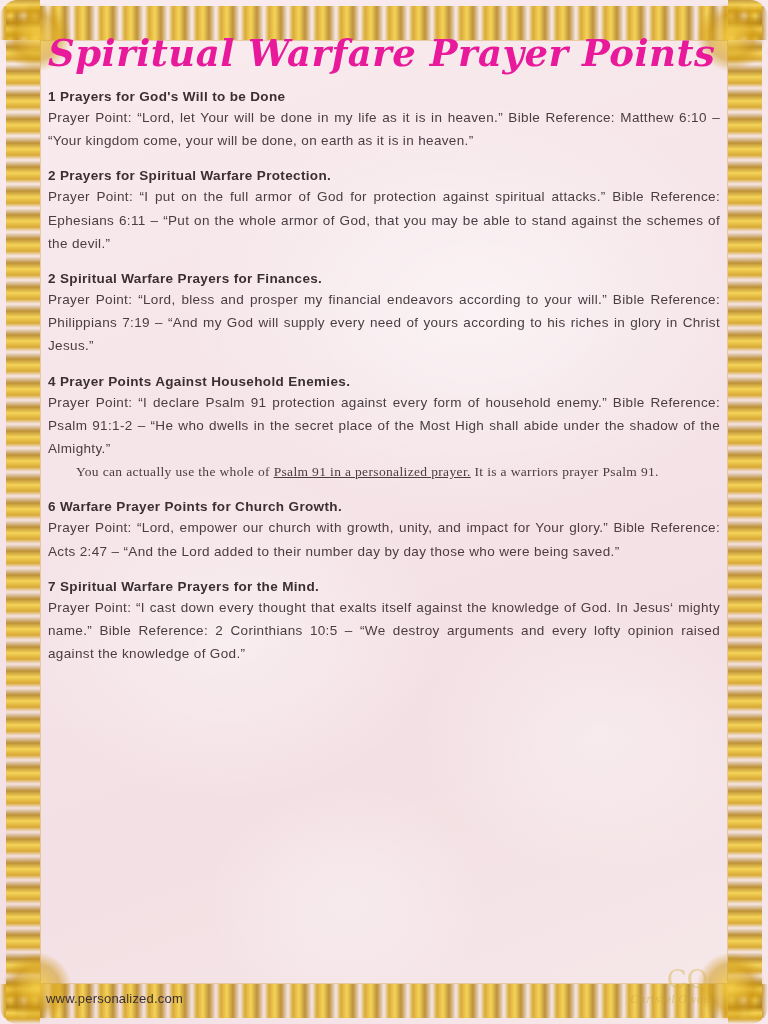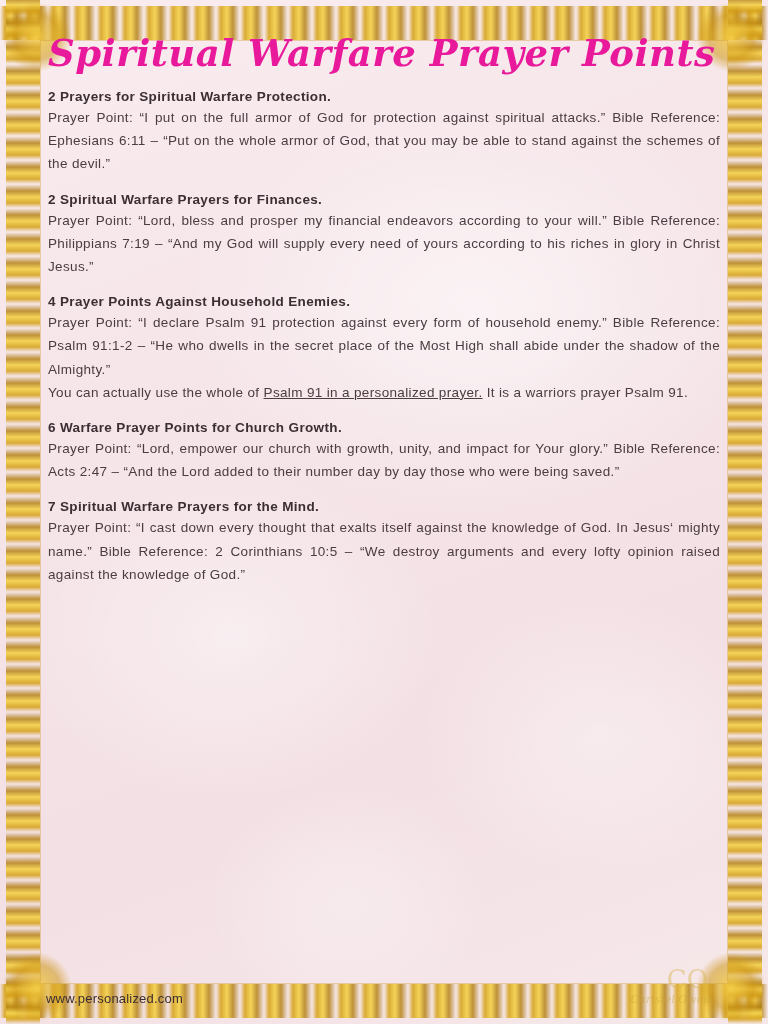--- a/index.html
+++ b/index.html
@@ -19,20 +19,21 @@
     position: relative;
     width: 768px;
     height: 1024px;
     background:
       radial-gradient(ellipse 420px 300px at 62% 30%, rgba(255,255,255,0.55) 0%, rgba(255,255,255,0.0) 70%),
       radial-gradient(ellipse 300px 240px at 30% 62%, rgba(255,255,255,0.40) 0%, rgba(255,255,255,0.0) 70%),
       radial-gradient(ellipse 260px 200px at 78% 72%, rgba(255,255,255,0.35) 0%, rgba(255,255,255,0.0) 70%),
       radial-gradient(ellipse 200px 170px at 45% 88%, rgba(255,255,255,0.30) 0%, rgba(255,255,255,0.0) 70%),
       linear-gradient(160deg, #f9ecef 0%, #f5e4e8 40%, #f3e0e4 70%, #f6e8ea 100%);
     overflow: hidden;
+    border-radius: 18px;
   }
 
   
   .border-frame {
     position: absolute;
     inset: 0;
     pointer-events: none;
   }
   .border-band {
     position: absolute;
@@ -116,25 +117,26 @@
   }
   .section-body {
     font-family: "Liberation Sans", sans-serif;
     font-size: 13.5px;
     line-height: 1.72;
     letter-spacing: 0.35px;
     color: #4a3c41;
     text-align: justify;
   }
   .section-extra {
-    font-family: Liberation Sans, sans-serif;
+    font-family: Liberation Serif, serif;
     font-size: 13.5px;
     line-height: 1.72;
     letter-spacing: 0.35px;
     color: #4a3c41;
+    margin-left: 28px;
   }
   .section-extra .linked {
     text-decoration: underline;
   }
 
   .footer-url {
     position: absolute;
     left: 0;
     bottom: -16px;
     font-family: "Liberation Sans", sans-serif;
@@ -188,20 +190,22 @@
     <div class="inner-rule"></div>
   </div>
 
   <div class="content">
 
     <h1 class="doc-title">Spiritual Warfare Prayer Points</h1>
 
     <div class="sections">
 
       <div class="section">
+        <div class="section-heading">1 Prayers for God's Will to be Done</div>
+        <div class="section-body">Prayer Point: “Lord, let Your will be done in my life as it is in heaven.” Bible Reference: Matthew 6:10 – “Your kingdom come, your will be done, on earth as it is in heaven.”</div>
       </div>
 
       <div class="section">
         <div class="section-heading">2 Prayers for Spiritual Warfare Protection.</div>
         <div class="section-body">Prayer Point: “I put on the full armor of God for protection against spiritual attacks.” Bible Reference: Ephesians 6:11 – “Put on the whole armor of God, that you may be able to stand against the schemes of the devil.”</div>
       </div>
 
       <div class="section">
         <div class="section-heading">2 Spiritual Warfare Prayers for Finances.</div>
         <div class="section-body">Prayer Point: “Lord, bless and prosper my financial endeavors according to your will.” Bible Reference: Philippians 7:19 – “And my God will supply every need of yours according to his riches in glory in Christ Jesus.”</div>

